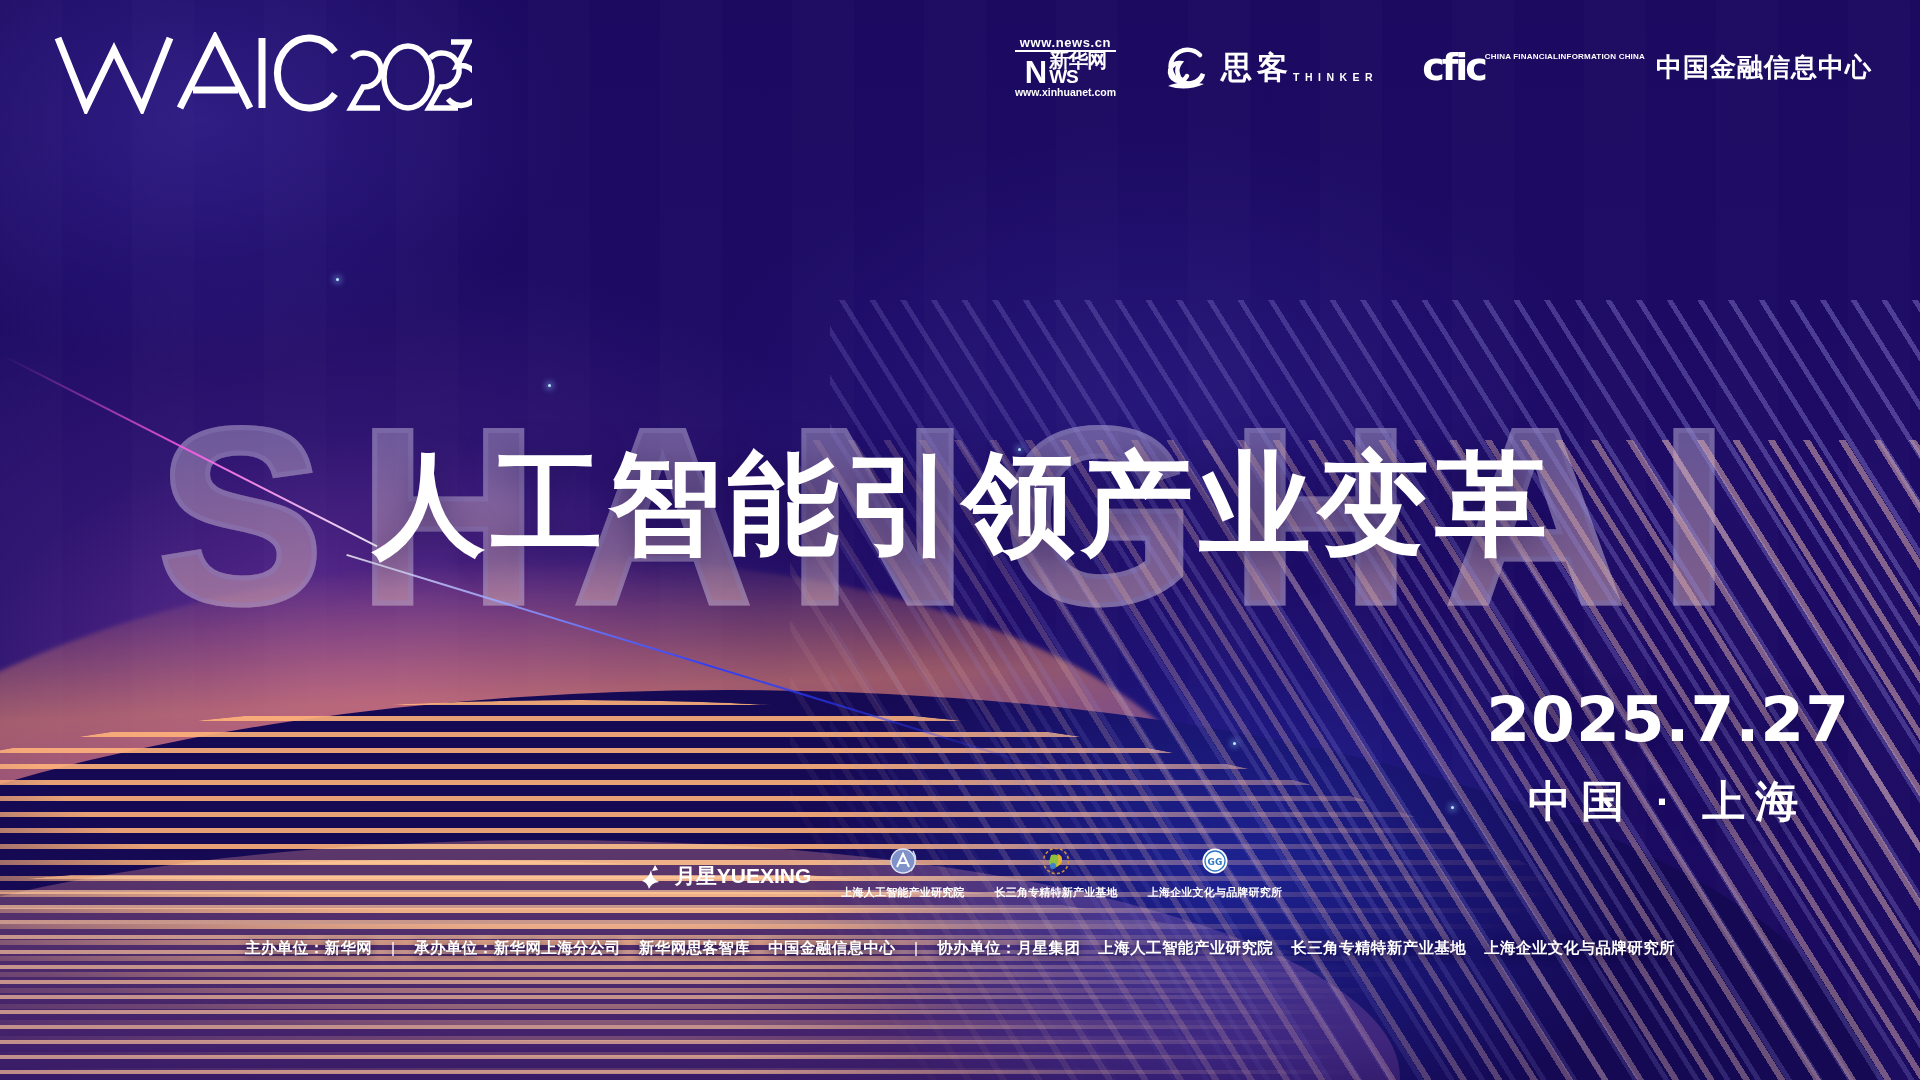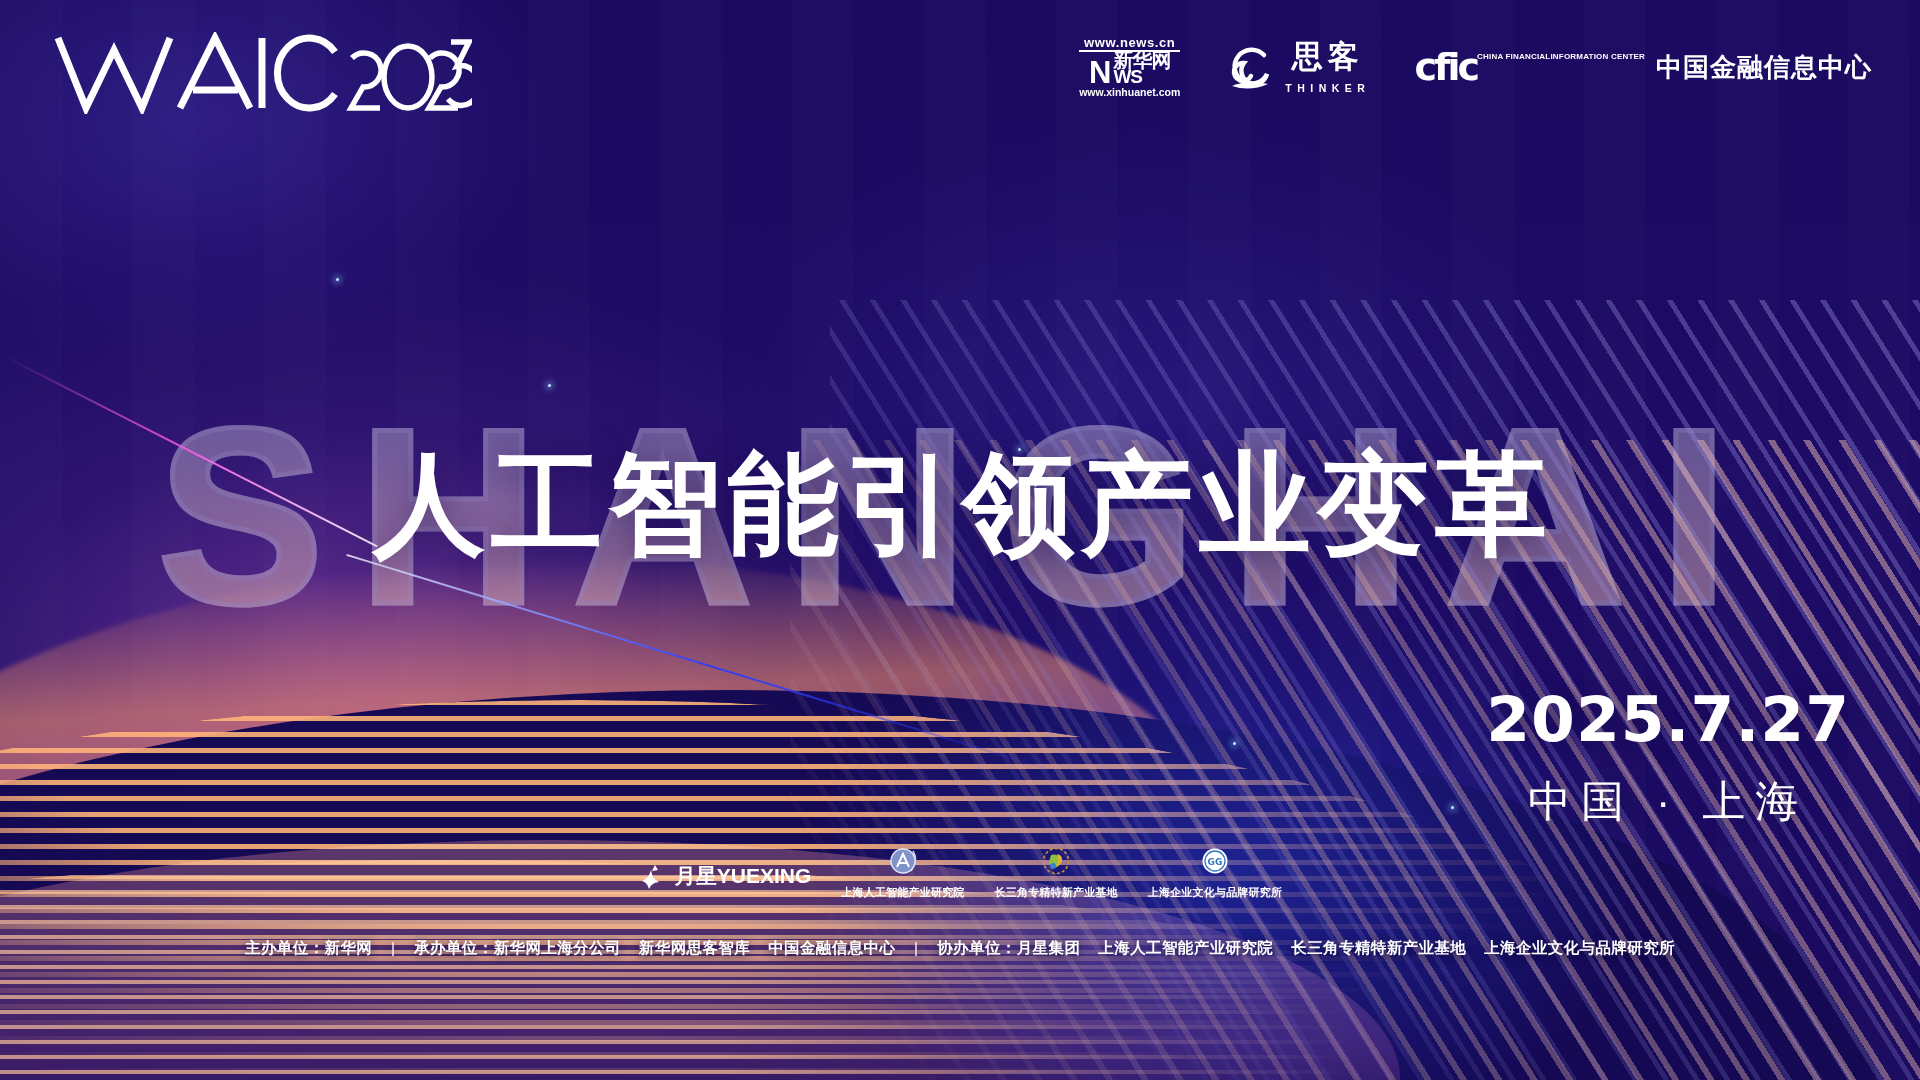--- a/index.html
+++ b/index.html
@@ -101,21 +101,21 @@
   .logo-xinhua .url.small{ font-size:10.5px; font-weight:700; letter-spacing:0; margin-top:2px; }
   .xh-mid{ display:flex; align-items:flex-end; gap:3px; }
   .xh-N{ font-size:31px; font-weight:900; line-height:.82; letter-spacing:-1px; }
   .xh-NWS{ display:flex; flex-direction:column; align-items:flex-start; line-height:.85; }
   .xh-cn{ font-size:20px; font-weight:800; letter-spacing:-1px; }
   .xh-ws{ font-size:19px; font-weight:900; letter-spacing:-1px; }
   .xh-rule{ border-top:2px solid #fff; width:100%; }
 
   .logo-thinker{ display:flex; align-items:center; gap:9px; color:#fff; }
   .swirl{ width:52px; height:52px; }
-  .thinker-txt{ display:flex; flex-direction:column; align-items:center; }
+  .thinker-txt{ display:flex; flex-direction:row; align-items:flex-end; }
   .thinker-cn{ font-size:31px; font-weight:700; letter-spacing:5px; line-height:1; }
   .thinker-en{ font-size:10.5px; letter-spacing:5.5px; font-weight:700; margin-top:10px; }
 
   .logo-cfic{ display:flex; align-items:center; gap:11px; color:#fff; }
   .cfic-mark{ display:flex; }
   .cfic-word{ font-size:38px; font-weight:800; letter-spacing:-3px; line-height:.85; font-family:"DejaVu Sans",sans-serif; }
   .cfic-sub{ font-size:8px; font-weight:700; line-height:1.18; letter-spacing:.2px; margin-top:1px; }
   .cfic-cn{ font-size:26px; font-weight:700; letter-spacing:1px; }
 
   
@@ -129,21 +129,21 @@
   .headline{
     position:absolute; left:6px; right:0; top:430px; text-align:center;
     font-size:112px; font-weight:900; letter-spacing:6px; color:#ffffff;
     text-shadow:0 6px 34px rgba(20,10,70,.55);
   }
 
   
   .dateblk{ position:absolute; right:70px; top:688px; text-align:center; color:#fff; }
   .date{ font-size:63px; font-weight:900; letter-spacing:1px; line-height:1;
          font-family:"DejaVu Sans",sans-serif; text-shadow:0 4px 20px rgba(20,10,70,.5); }
-  .place{ font-size:43px; font-weight:400; letter-spacing:10px; margin-top:22px;
+  .place{ font-size:43px; font-weight:700; letter-spacing:10px; margin-top:22px;
           text-shadow:0 4px 20px rgba(20,10,70,.5); }
 
   
   .sponsors{ position:absolute; left:0; right:0; top:846px; display:flex;
              justify-content:center; align-items:flex-end; gap:30px; }
   .sp{ display:flex; flex-direction:column; align-items:center; color:#fff; }
   .sp .cap{ font-size:11px; font-weight:700; letter-spacing:.2px; margin-top:5px; white-space:nowrap; }
   .sp-yx{ display:flex; align-items:center; gap:7px; color:#fff; margin-bottom:4px; }
   .sp-yx .yxtxt{ font-size:21px; font-weight:700; letter-spacing:0; }
 
@@ -228,21 +228,21 @@
       <div class="thinker-txt">
         <div class="thinker-cn">思客</div>
         <div class="thinker-en">THINKER</div>
       </div>
     </div>
 
     <div class="logo-cfic">
       <div class="cfic-mark">
         <div class="cfic-word">cfic</div>
         <div class="cfic-sub">CHINA FINANCIAL</div>
-        <div class="cfic-sub">INFORMATION CENTER</div>
+        <div class="cfic-sub">INFORMATION CHINA</div>
       </div>
       <div class="cfic-cn">中国金融信息中心</div>
     </div>
   </div>
 
   <div class="headline">人工智能引领产业变革</div>
 
   <div class="dateblk">
     <div class="date">2025.7.27</div>
     <div class="place">中国 · 上海</div>

